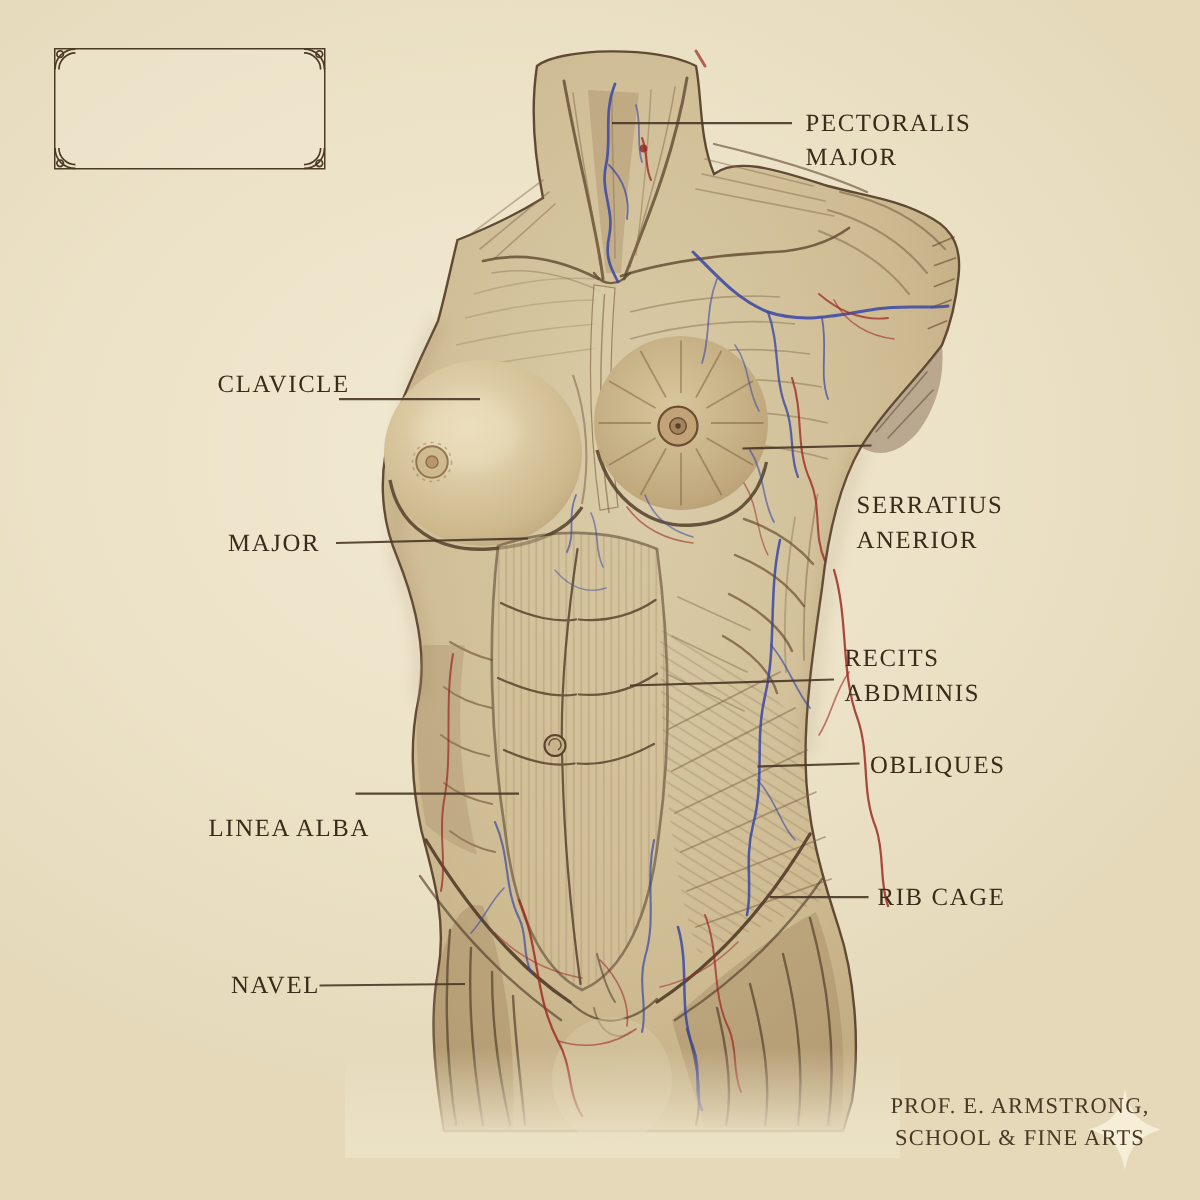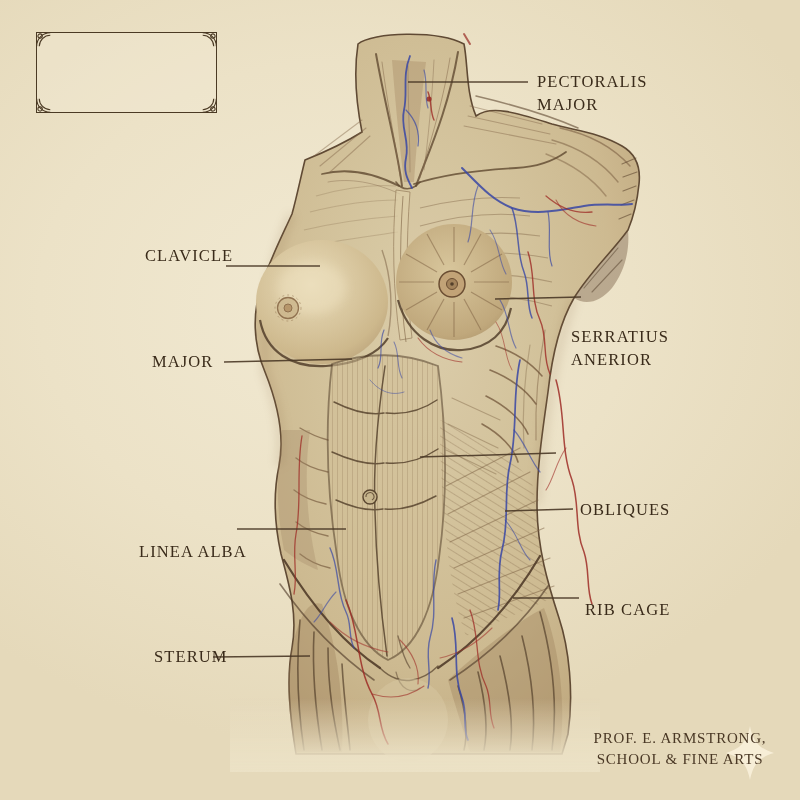--- a/index.html
+++ b/index.html
@@ -29,21 +29,21 @@
     position:absolute;color:#3a2b1a;font-size:16.5px;line-height:23px;
     letter-spacing:1.1px;white-space:pre-line;
   }
   .lbl-pectoralis{left:537px;top:70px;}
   .lbl-clavicle{left:145px;top:244px;}
   .lbl-serratus{left:571px;top:285px;margin-top:40px;}
   .lbl-sternum{left:152px;top:350px;}
   .lbl-rectus{left:563px;top:427px;}
   .lbl-obliques{left:580px;top:498px;}
   .lbl-linea{left:139px;top:517px;margin-top:23px;}
-  .lbl-ribcage{left:585px;top:598px;}
+  .lbl-ribcage{left:585px;top:586px;}
   .lbl-navel{left:154px;top:645px;}
   .credit{
     position:absolute;left:555px;top:728px;width:250px;text-align:center;
     color:#4a3825;font-size:15px;line-height:20.5px;letter-spacing:0.8px;white-space:pre-line;
   }
   .art{position:absolute;left:0;top:0;}
 </style>
 </head>
 <body>
 
@@ -355,21 +355,23 @@
       </g>
     </svg>
   </div>
 
   <div class="label lbl-pectoralis">PECTORALIS
 MAJOR</div>
   <div class="label lbl-clavicle">CLAVICLE</div>
   <div class="label lbl-serratus">SERRATIUS
 ANERIOR</div>
   <div class="label lbl-sternum">MAJOR</div>
+  <div class="label lbl-rectus">RECITS
+ABDMINIS</div>
   <div class="label lbl-obliques">OBLIQUES</div>
   <div class="label lbl-linea">LINEA ALBA</div>
   <div class="label lbl-ribcage">RIB CAGE</div>
-  <div class="label lbl-navel">STERUM</div>
+  <div class="label lbl-navel">NAVEL</div>
 
   <div class="credit">PROF. E. ARMSTRONG,
 SCHOOL &amp; FINE ARTS</div>
 
 </div>
 
 </body></html>

